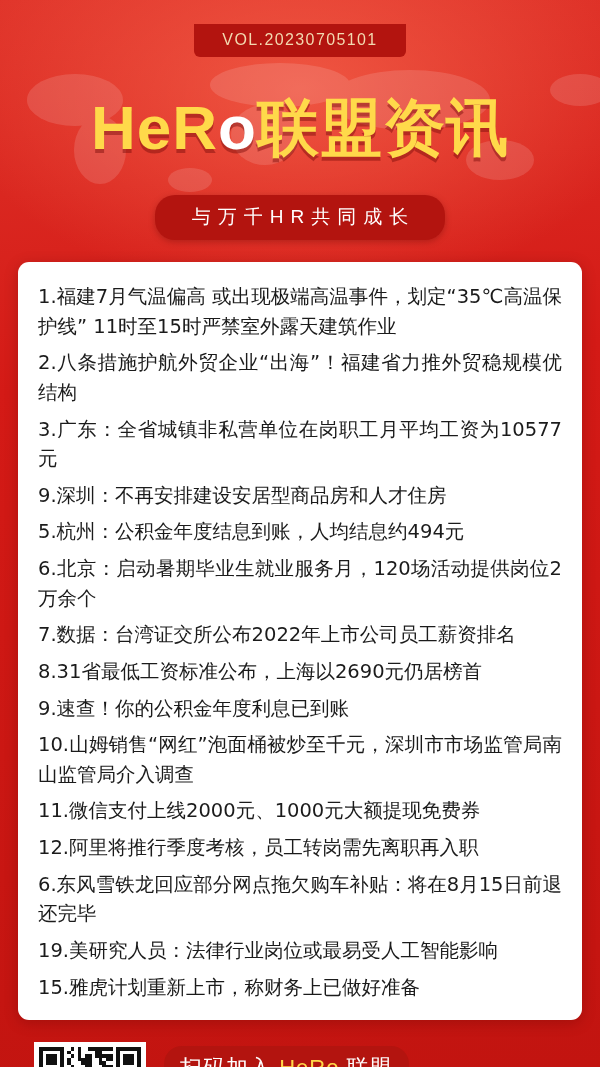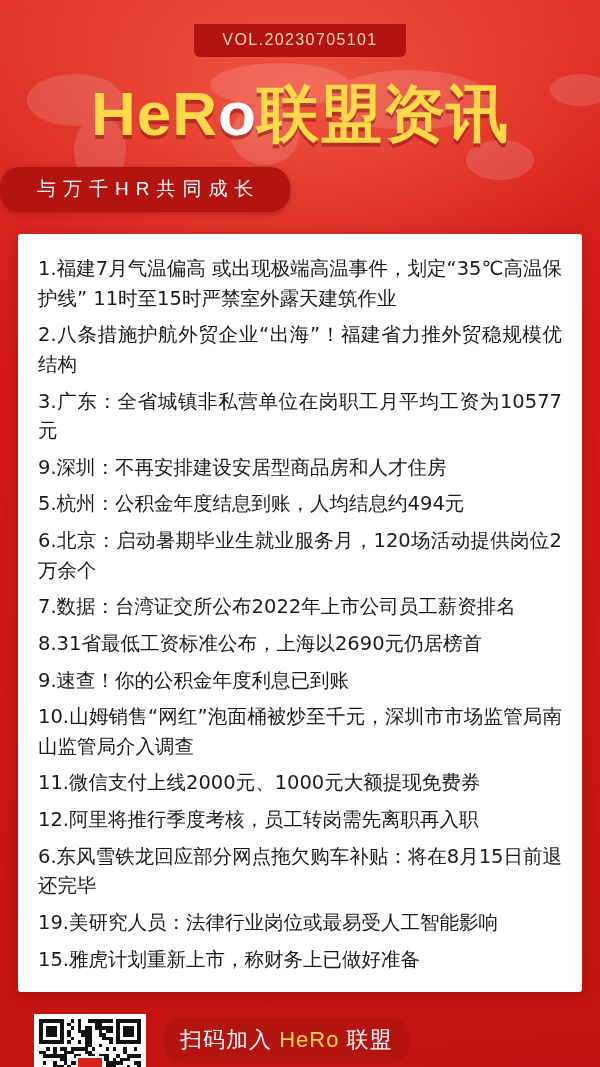--- a/index.html
+++ b/index.html
@@ -44,57 +44,57 @@
     letter-spacing: 1.4px;
     padding: 7px 28px 8px;
     border-radius: 0 0 6px 6px;
     font-family: "Liberation Sans", sans-serif;
   }
 
   
   .title-wrap {
     position: relative;
     text-align: center;
-    margin-top: 26px;
+    margin-top: 40px;
   }
   .main-title {
     font-size: 62px;
     font-weight: bold;
     line-height: 1;
     letter-spacing: 1px;
     color: #ffffff;
     text-shadow: 0 4px 0 rgba(120,10,8,0.45);
     display: inline-block;
   }
   .main-title .y { color: #ffd94a; }
   .main-title .w { color: #ffffff; }
 
   
   .sub-wrap {
     position: relative;
     display: flex;
-    justify-content: flex-start;
-    margin-top: 22px;
+    justify-content: center;
+    margin-top: 36px;
   }
   .sub-banner {
     background: #b3140f;
     color: #ffffff;
     font-size: 19px;
     letter-spacing: 7px;
     padding: 9px 30px 10px 37px;
     border-radius: 20px;
     box-shadow: 0 2px 6px rgba(100,8,6,0.35);
   }
 
   
   .card {
     position: relative;
     margin: 22px 18px 0;
     background: #ffffff;
-    border-radius: 3px;
+    border-radius: 11px;
     padding: 20px 20px 18px;
     box-shadow: 0 3px 14px rgba(90,5,4,0.3);
   }
   .news-item {
     font-size: 19.5px;
     line-height: 1.52;
     color: #1b1b1b;
     margin-bottom: 7px;
     font-family: "DejaVu Sans", "Liberation Sans", sans-serif;
     text-align: justify;

